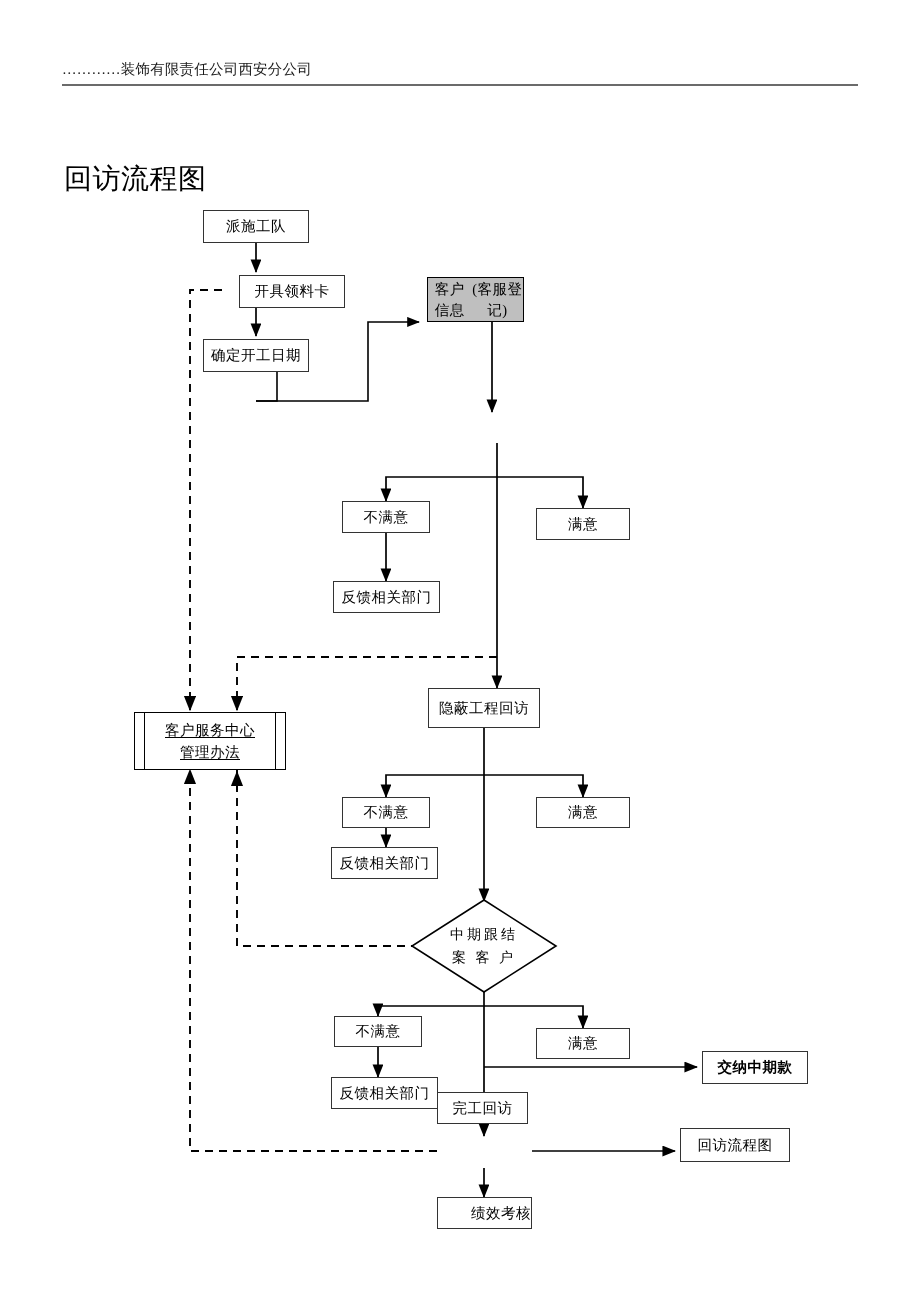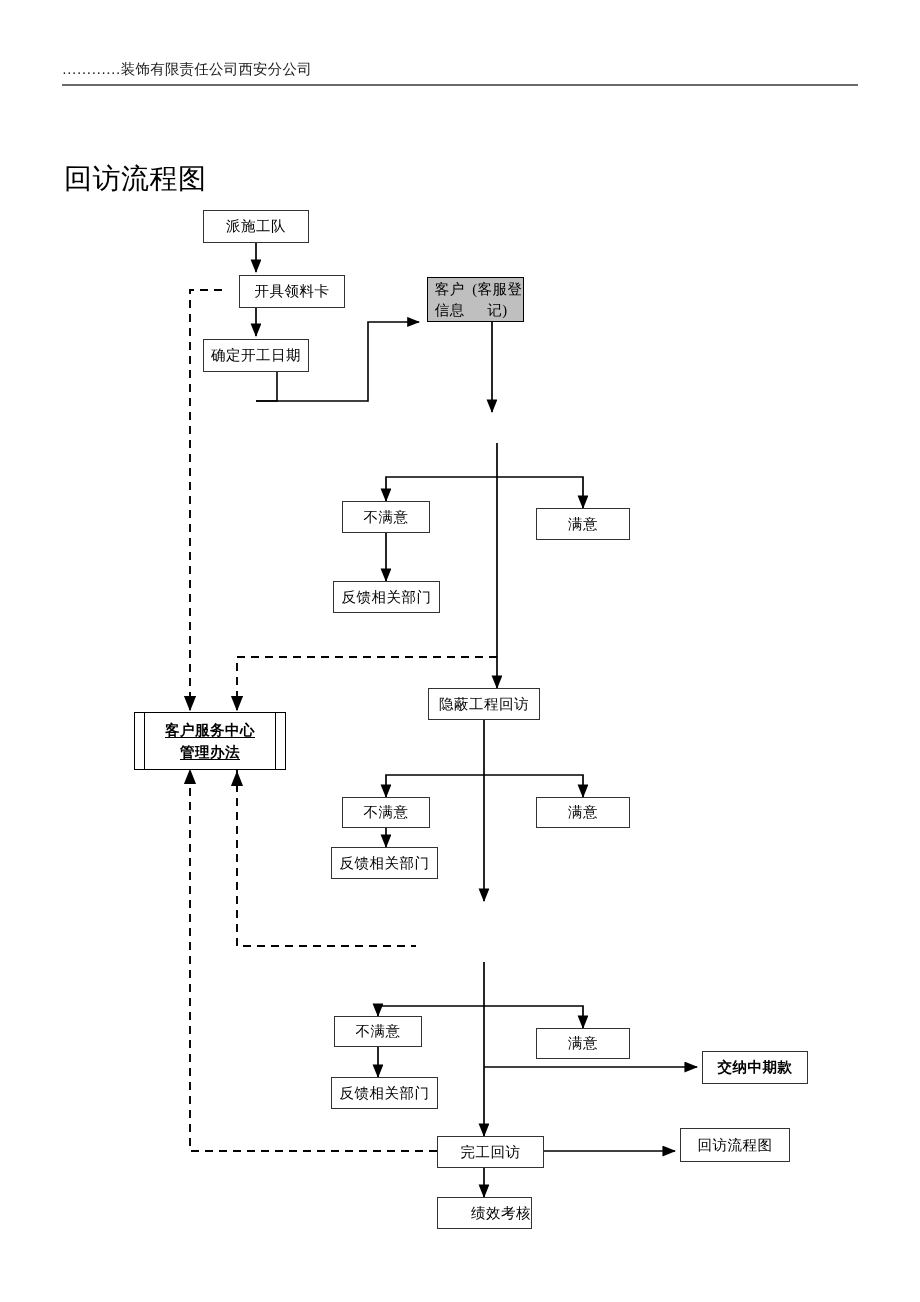--- a/index.html
+++ b/index.html
@@ -106,21 +106,20 @@
     border-left: 1.4px solid #000;
   }
   .node.predef .bar.left { left: 9px; }
   .node.predef .bar.right { right: 9px; }
   .node.predef .predef-text {
     display: flex;
     flex-direction: column;
     align-items: center;
     justify-content: space-between;
     line-height: 22px;
-    font-weight: bold;
   }
   .node.predef .predef-text span {
     text-decoration: underline;
     text-underline-offset: 2px;
   }
 
   
   .diamond-wrap {
     position: absolute;
   }
@@ -265,54 +264,63 @@
 
   <div class="node predef two-line" style="left:134px; top:712px; width:152px; height:58px;">
     <span class="bar left"></span>
     <span class="bar right"></span>
     <span class="predef-text">
       <span>客户服务中心</span>
       <span>管理办法</span>
     </span>
   </div>
 
-  <div class="node" style="left:428px; top:688px; width:112px; height:32px;">
+  <div class="node" style="left:428px; top:688px; width:112px; height:40px;">
     <span>隐蔽工程回访</span>
   </div>
 
   <div class="node" style="left:342px; top:797px; width:88px; height:31px;">
     <span>不满意</span>
   </div>
 
   <div class="node" style="left:536px; top:797px; width:94px; height:31px;">
     <span>满意</span>
   </div>
 
   <div class="node" style="left:331px; top:847px; width:107px; height:32px;">
     <span>反馈相关部门</span>
   </div>
 
+  <div class="diamond-wrap" style="left:410px; top:898px; width:148px; height:96px;">
+    <svg width="148" height="96" viewBox="0 0 148 96" xmlns="http://www.w3.org/2000/svg">
+      <polygon points="74,2 146,48 74,94 2,48" fill="#fff" stroke="#000" stroke-width="1.6"></polygon>
+    </svg>
+    <div class="diamond-label">
+      <span>中期跟结</span>
+      <span>案 客 户</span>
+    </div>
+  </div>
 
   <div class="node" style="left:334px; top:1016px; width:88px; height:31px;">
     <span>不满意</span>
   </div>
 
   <div class="node" style="left:536px; top:1028px; width:94px; height:31px;">
     <span>满意</span>
   </div>
 
   <div class="node" style="left:331px; top:1077px; width:107px; height:32px;">
     <span>反馈相关部门</span>
   </div>
 
   <div class="node" style="left:702px; top:1051px; width:106px; height:33px;font-weight:bold;">
     <span>交纳中期款</span>
   </div>
 
-  <div class="node" style="left:437px; top:1136px; width:107px; height:32px;text-align:center;">
+  <div class="node" style="left:437px; top:1092px; width:91px; height:32px;text-align:center;">
     <span>完工回访</span>
   </div>
 
   <div class="node" style="left:680px; top:1128px; width:110px; height:34px;">
     <span>回访流程图</span>
   </div>
 
   <div class="node" style="left:437px; top:1197px; width:95px; height:32px;padding-left:33px;">
     <span>绩效考核</span>
   </div>

